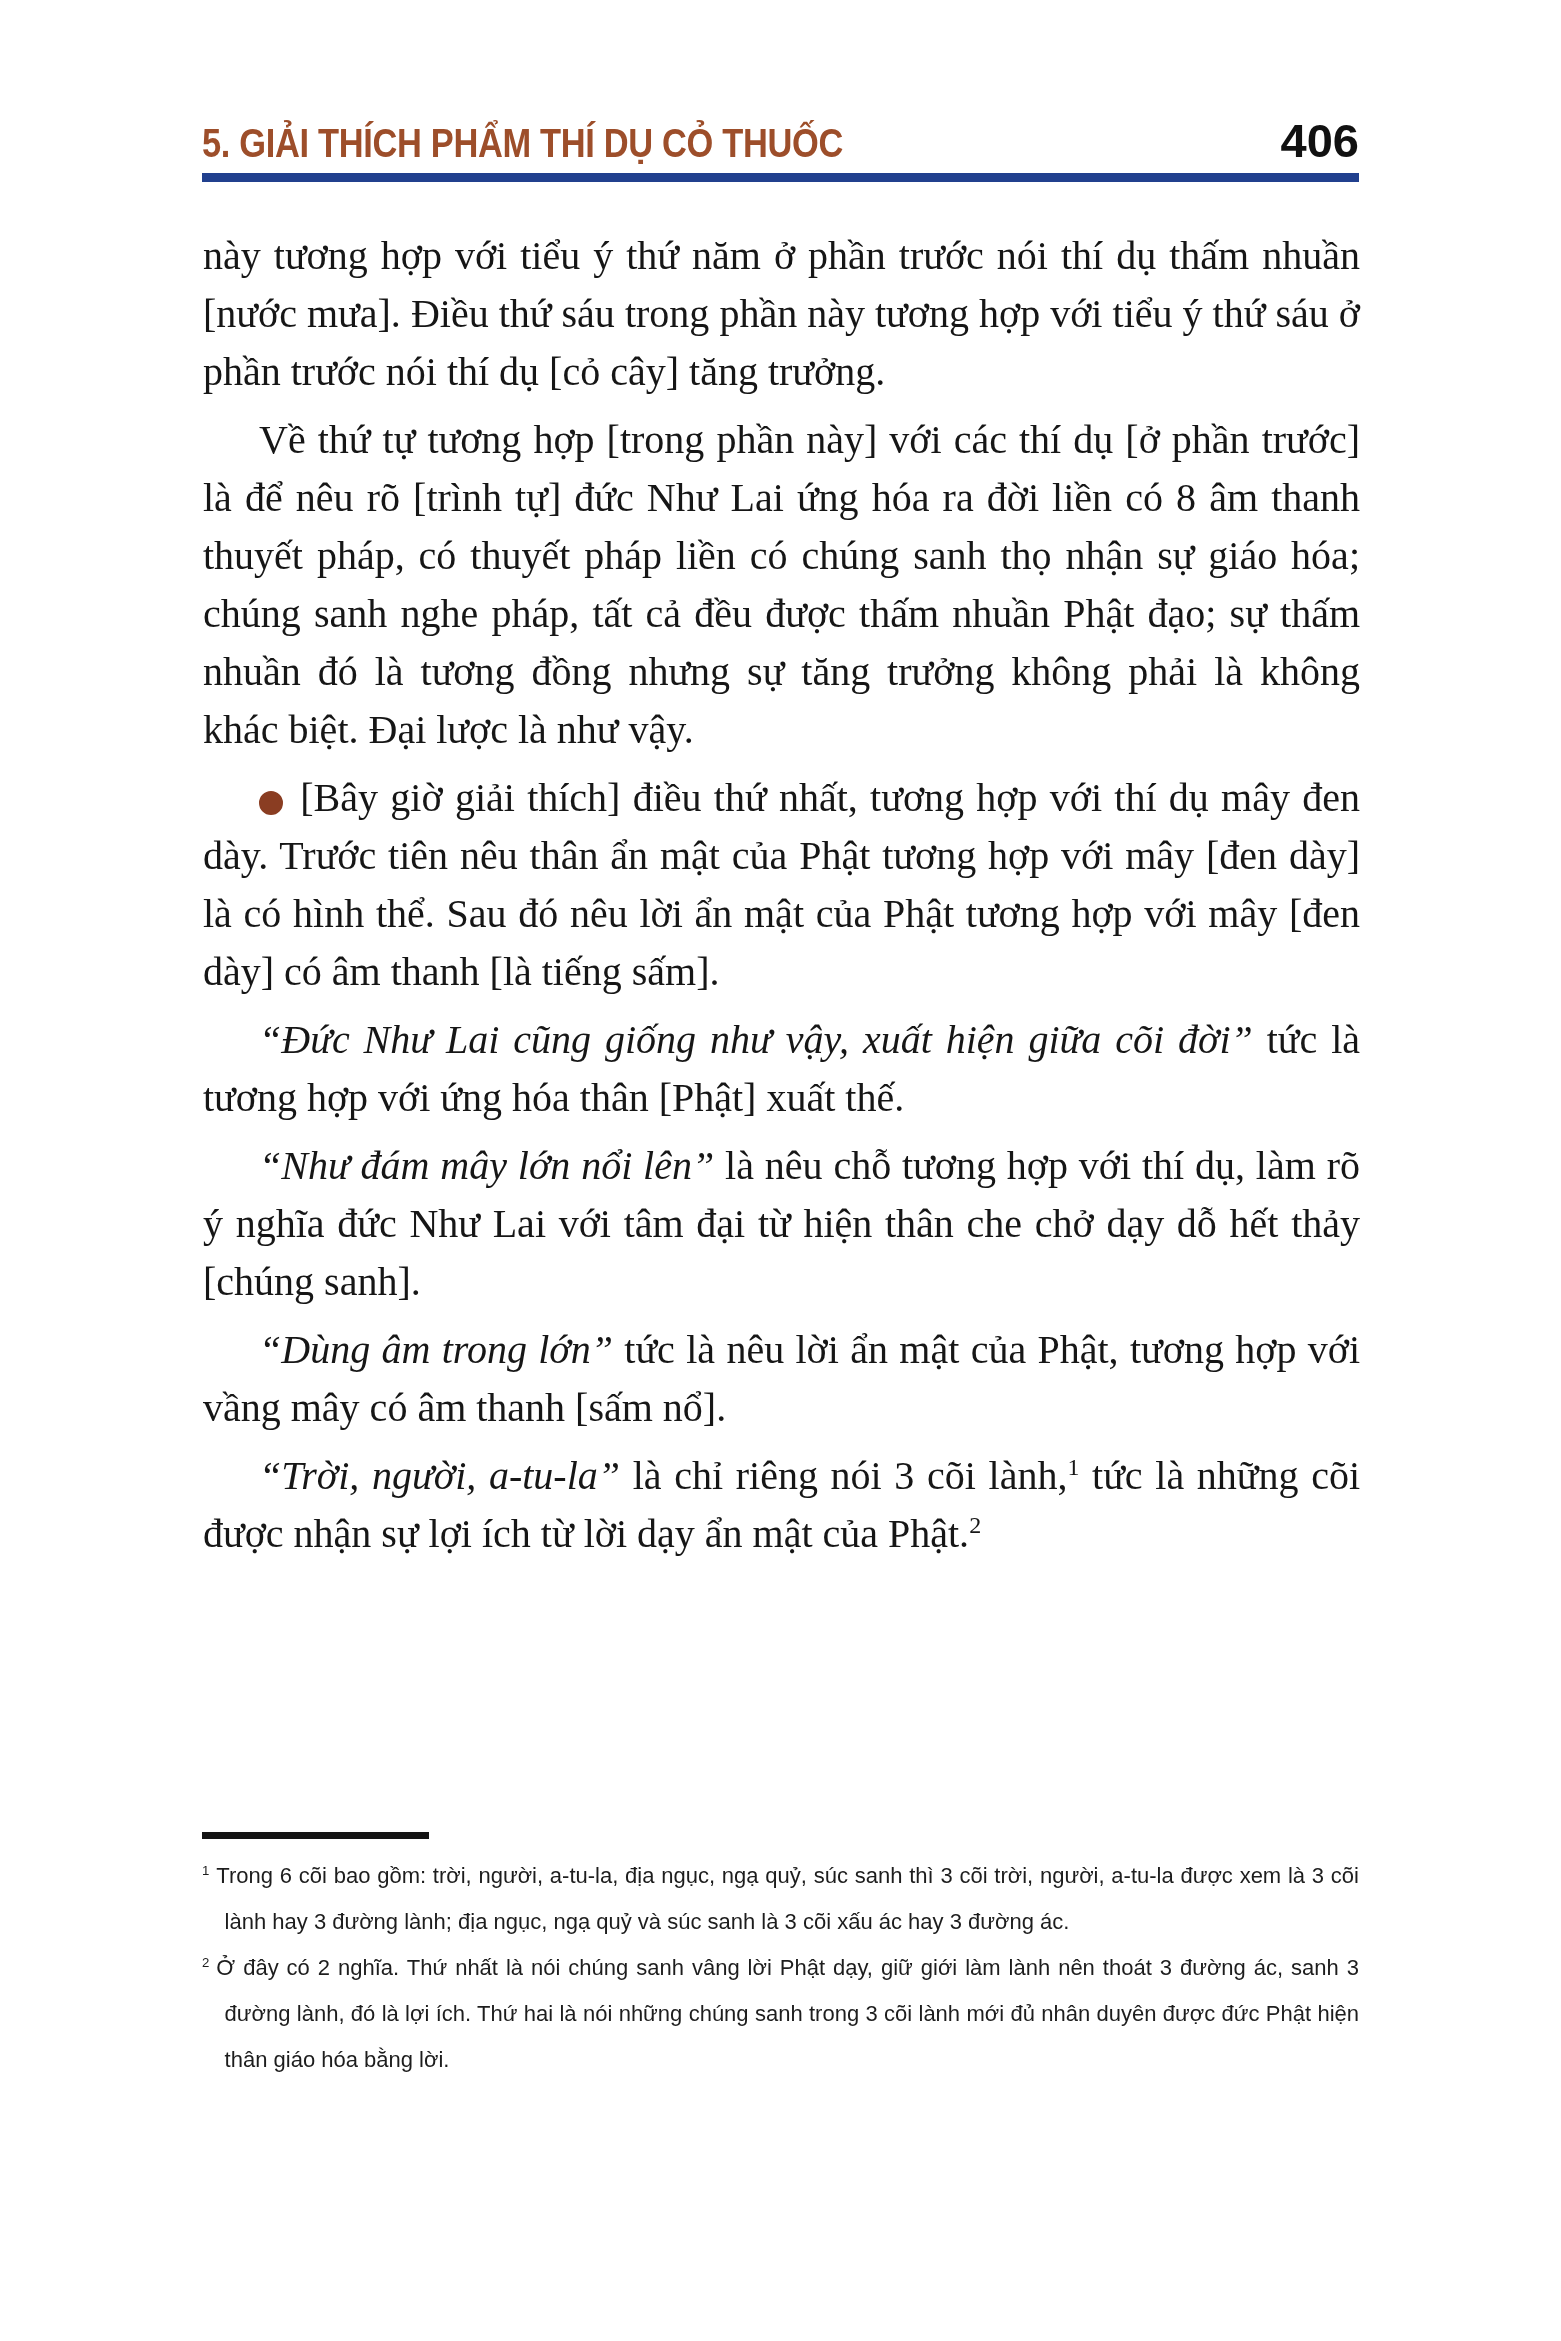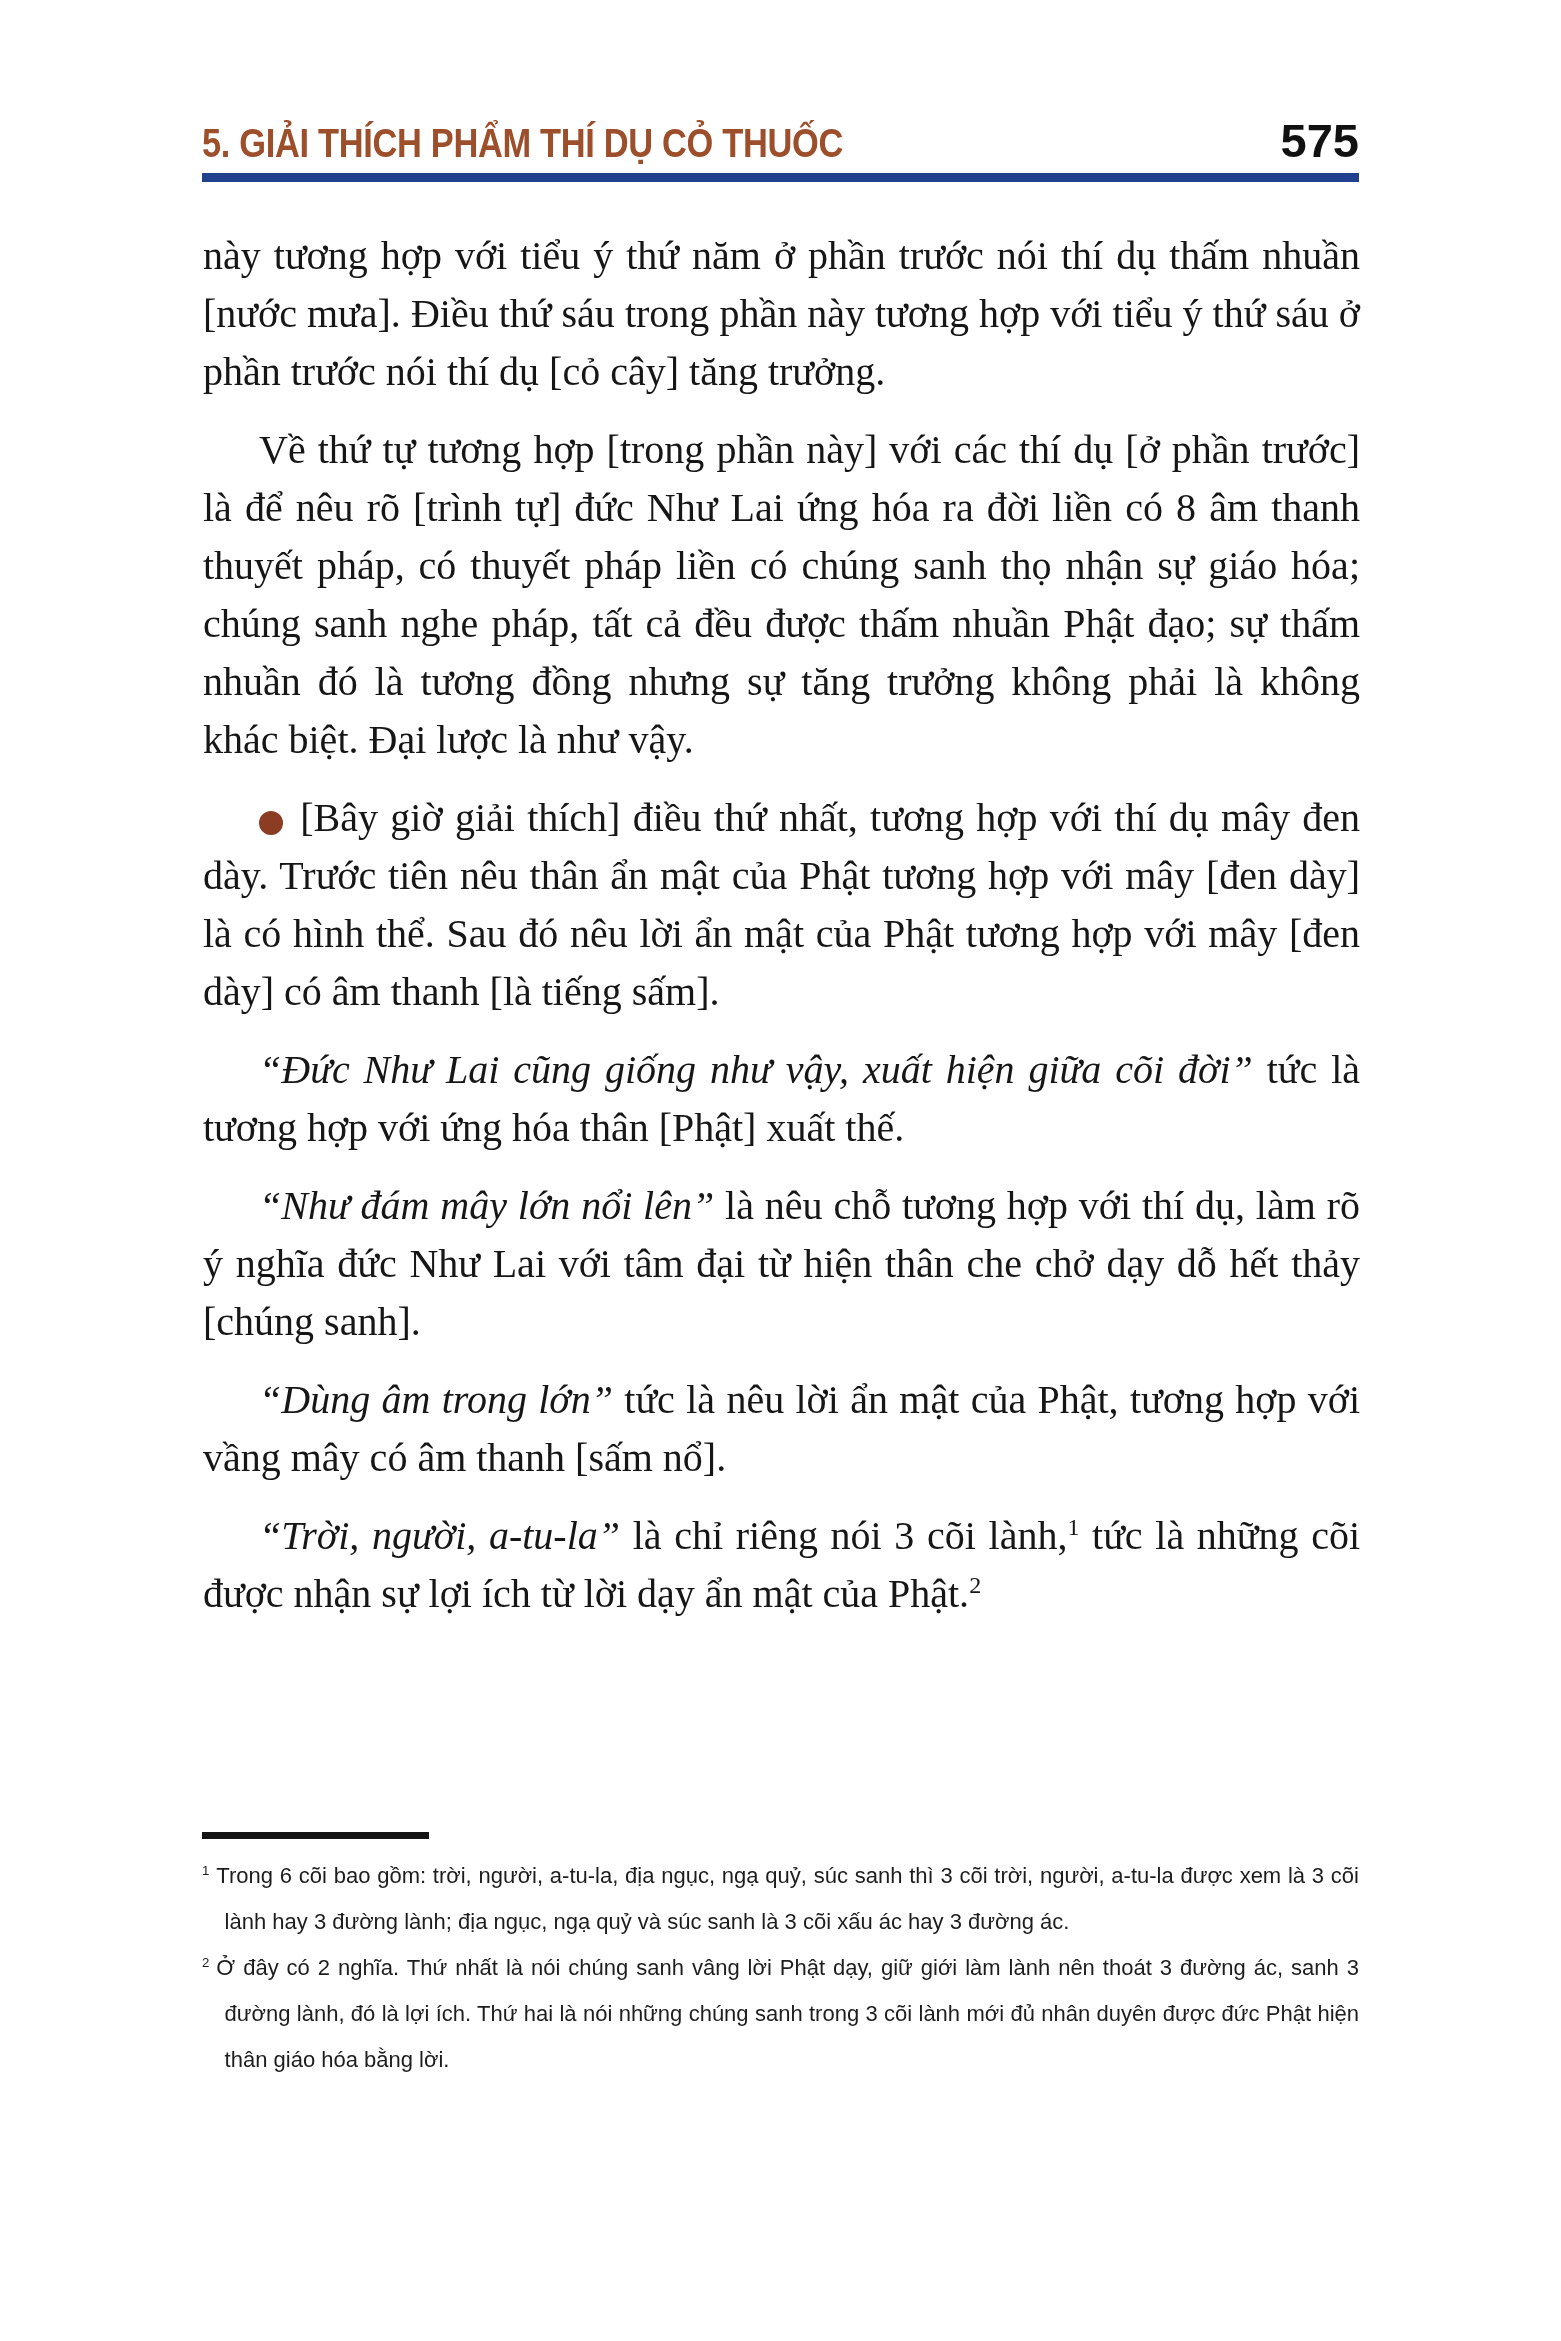--- a/index.html
+++ b/index.html
@@ -62,21 +62,21 @@
   .body-text{
     position:absolute;
     left:203px;
     width:1157px;
     top:227px;
     font-size:40px;
     line-height:58px;
     text-align:justify;
     color:var(--ink);
   }
-  .body-text p{margin-top:20px;}
+  .body-text p{margin-top:10px;}
   .body-text p:first-child{margin-top:0;}
   .body-text p.indent{text-indent:56px;}
   .body-text em{font-style:italic;}
   sup.fnref{
     font-size:60%;
     line-height:0;
     vertical-align:super;
   }
   .ring-bullet{
     display:inline-block;
@@ -118,21 +118,21 @@
     margin-right:7px;
   }
 </style>
 </head>
 <body>
 
 <div class="page">
 
   <div class="header-row">
     <span class="chapter-title">5. GIẢI THÍCH PHẨM THÍ DỤ CỎ THUỐC</span>
-    <span class="page-number">575</span>
+    <span class="page-number">406</span>
   </div>
 
   <div class="header-rule"></div>
 
   <div class="body-text">
       <p class=""><span>này tương hợp với tiểu ý thứ năm ở phần trước nói thí dụ thấm nhuần [nước mưa]. Điều thứ sáu trong phần này tương hợp với tiểu ý thứ sáu ở phần trước nói thí dụ [cỏ cây] tăng trưởng.</span></p>
       <p class="indent"><span>Về thứ tự tương hợp [trong phần này] với các thí dụ [ở phần trước] là để nêu rõ [trình tự] đức Như Lai ứng hóa ra đời liền có 8 âm thanh thuyết pháp, có thuyết pháp liền có chúng sanh thọ nhận sự giáo hóa; chúng sanh nghe pháp, tất cả đều được thấm nhuần Phật đạo; sự thấm nhuần đó là tương đồng nhưng sự tăng trưởng không phải là không khác biệt. Đại lược là như vậy.</span></p>
       <p class="indent"><span class="ring-bullet"></span><span>[Bây giờ giải thích] điều thứ nhất, tương hợp với thí dụ mây đen dày. Trước tiên nêu thân ẩn mật của Phật tương hợp với mây [đen dày] là có hình thể. Sau đó nêu lời ẩn mật của Phật tương hợp với mây [đen dày] có âm thanh [là tiếng sấm].</span></p>
       <p class="indent"><em>“Đức Như Lai cũng giống như vậy, xuất hiện giữa cõi đời”</em><span> tức là tương hợp với ứng hóa thân [Phật] xuất thế.</span></p>
       <p class="indent"><em>“Như đám mây lớn nổi lên”</em><span> là nêu chỗ tương hợp với thí dụ, làm rõ ý nghĩa đức Như Lai với tâm đại từ hiện thân che chở dạy dỗ hết thảy [chúng sanh].</span></p>

